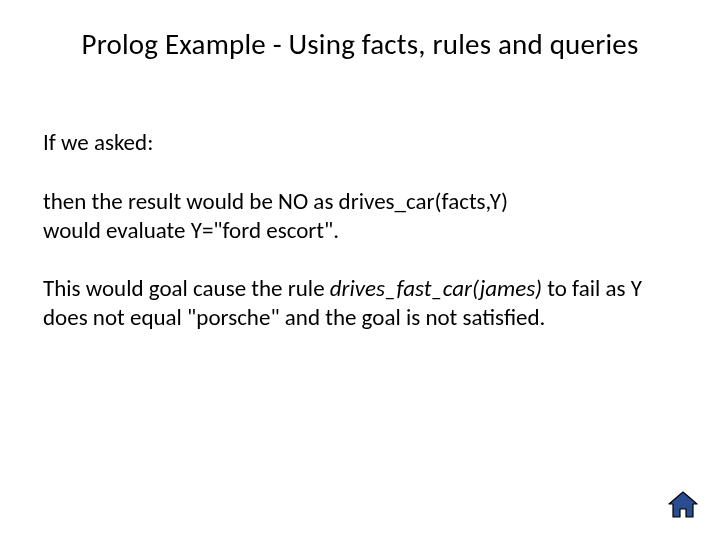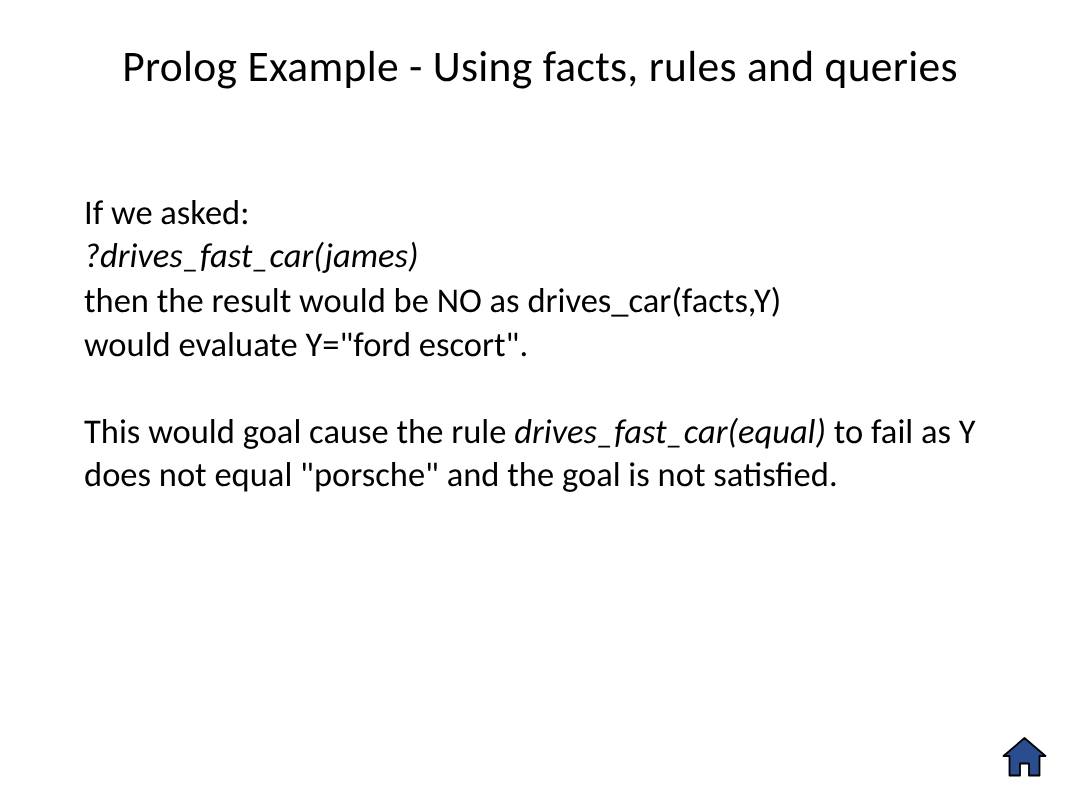--- a/index.html
+++ b/index.html
@@ -30,21 +30,21 @@
   }
   .body {
     position: absolute;
     top: 128px;
     left: 40px;
     width: 640px;
     font-size: 23px;
     line-height: 1.28;
   }
   .para {
-    margin: 0 0 28px 16px;
+    margin: 0 0 28px 3px;
   }
   .italic {
     font-style: italic;
   }
   .home-icon {
     position: absolute;
     right: 20px;
     bottom: 16px;
     width: 34px;
     height: 30px;
@@ -60,27 +60,27 @@
 <body>
 
 <div class="slide">
 
   <div class="title">Prolog Example - Using facts, rules and queries</div>
 
   <div class="body">
 
     <p class="para">
       <span>If we asked:</span><br>
-      <span class="italic">?drives_fast_car(james)</span><br>
+      <br>
       <span>then the result would be NO as drives_car(facts,Y)</span><br>
       <span>would evaluate Y="ford escort".</span>
     </p>
 
     <p class="para">
-      <span>This would goal cause the rule </span><span class="italic">drives_fast_car(equal)</span><span> to fail as Y does not equal "porsche" and the goal is not satisfied.</span>
+      <span>This would goal cause the rule </span><span class="italic">drives_fast_car(james)</span><span> to fail as Y does not equal "porsche" and the goal is not satisfied.</span>
     </p>
 
   </div>
 
   <div class="home-icon">
     <svg viewBox="0 0 34 30">
       <polygon points="17,2 31,14 27,14 27,27 20,27 20,19 14,19 14,27 7,27 7,14 3,14" stroke="#000" stroke-width="1.2" stroke-linejoin="round" fill="#2a4d8f"></polygon>
     </svg>
   </div>
 

